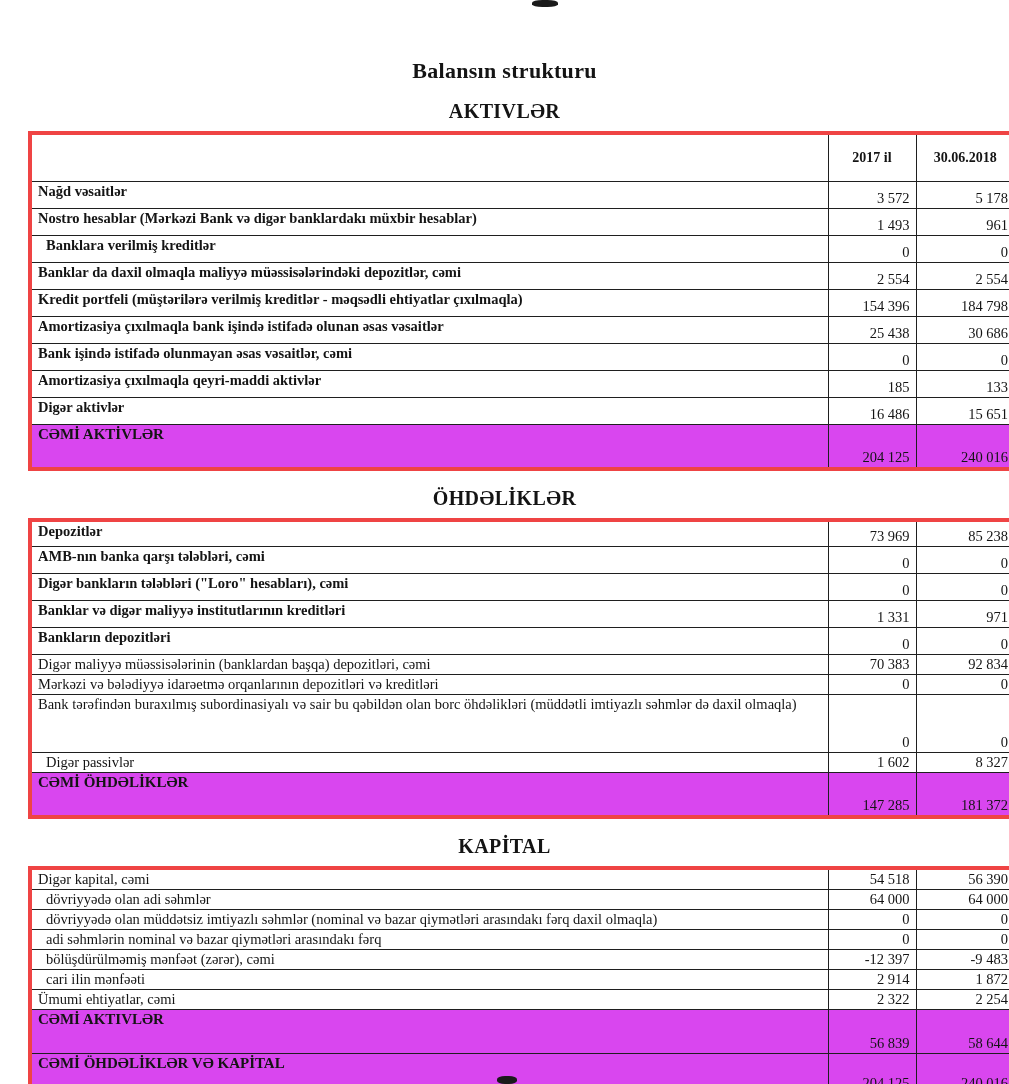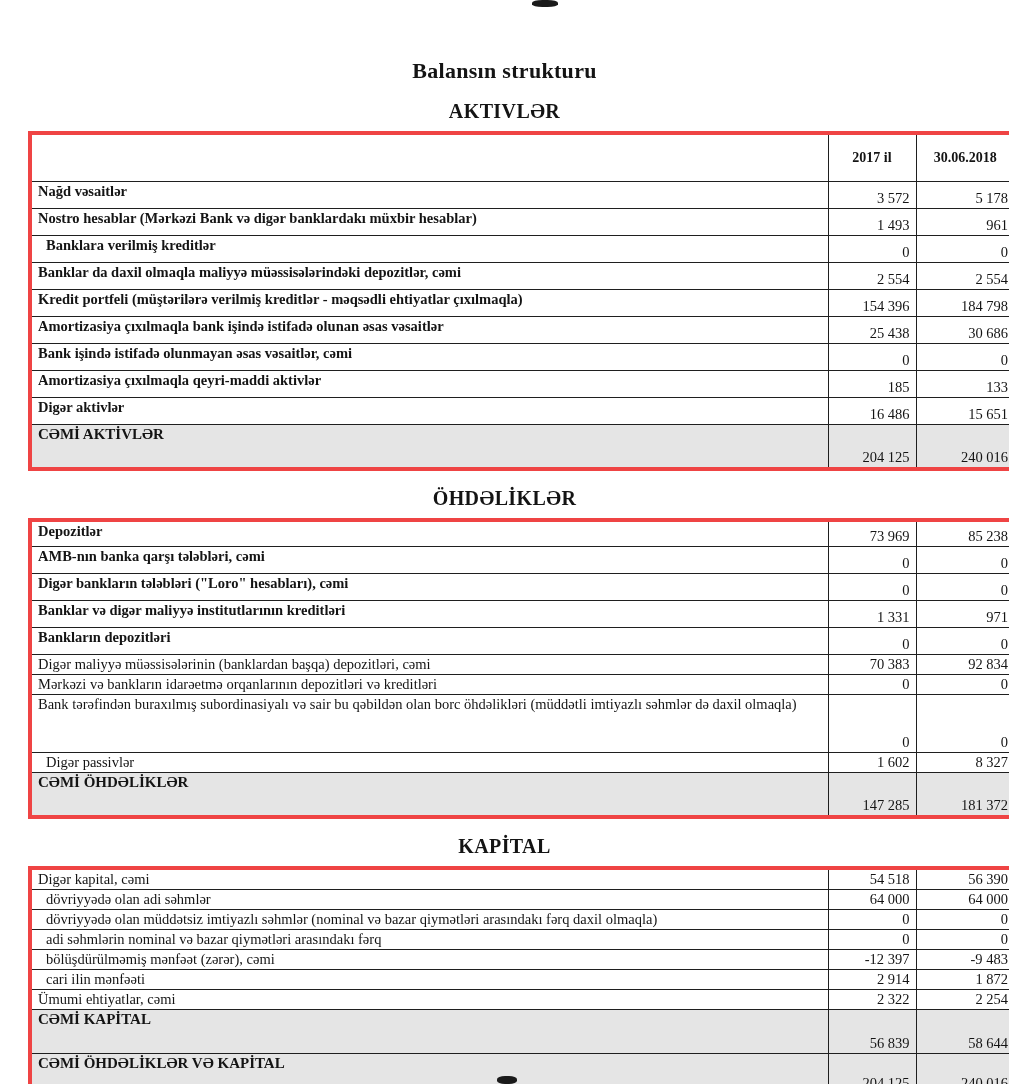--- a/index.html
+++ b/index.html
@@ -59,21 +59,21 @@
   tr.spread { height: 27px; }
   tr.spread td.label { vertical-align: top; font-weight: bold; }
   tr.spread td.val   { vertical-align: bottom; }
   tr.tall { height: 58px; }
   tr.tall td.label { vertical-align: top; }
   tr.tall td.val   { vertical-align: bottom; }
   tr.inline { height: 20px; }
   tr.inline td { vertical-align: middle; }
   tr.total { height: 44px; }
   tr.total-lg { height: 42px; }
-  tr.total td, tr.total-lg td { background: #e5e5e5; }
+  tr.total td, tr.total-lg td { background: #d946ef; }
   tr.total td.label, tr.total-lg td.label {
     vertical-align: top;
     font-weight: bold;
     font-size: 15px;
   }
   tr.total td.val, tr.total-lg td.val { vertical-align: bottom; }
   td.val {
     text-align: right;
     padding-right: 8px;
     font-size: 14px;
@@ -203,21 +203,21 @@
           <td class="label">Bankların depozitləri</td>
           <td class="val">0</td>
           <td class="val">0</td>
         </tr>
         <tr class="inline">
           <td class="label">Digər maliyyə müəssisələrinin (banklardan başqa) depozitləri, cəmi</td>
           <td class="val">70 383</td>
           <td class="val">92 834</td>
         </tr>
         <tr class="inline">
-          <td class="label">Mərkəzi və bankların idarəetmə orqanlarının depozitləri və kreditləri</td>
+          <td class="label">Mərkəzi və bələdiyyə idarəetmə orqanlarının depozitləri və kreditləri</td>
           <td class="val">0</td>
           <td class="val">0</td>
         </tr>
         <tr class="tall">
           <td class="label">Bank tərəfindən buraxılmış subordinasiyalı və sair bu qəbildən olan borc öhdəlikləri (müddətli imtiyazlı səhmlər də daxil olmaqla)</td>
           <td class="val">0</td>
           <td class="val">0</td>
         </tr>
         <tr class="inline">
           <td class="label indent">Digər passivlər</td>
@@ -272,21 +272,21 @@
           <td class="label indent">cari ilin mənfəəti</td>
           <td class="val">2 914</td>
           <td class="val">1 872</td>
         </tr>
         <tr class="inline">
           <td class="label">Ümumi ehtiyatlar, cəmi</td>
           <td class="val">2 322</td>
           <td class="val">2 254</td>
         </tr>
         <tr class="total">
-          <td class="label">CƏMİ KAPİTAL</td>
+          <td class="label">CƏMİ AKTIVLƏR</td>
           <td class="val">56 839</td>
           <td class="val">58 644</td>
         </tr>
         <tr class="total-lg">
           <td class="label">CƏMİ ÖHDƏLİKLƏR VƏ KAPİTAL</td>
           <td class="val">204 125</td>
           <td class="val">240 016</td>
         </tr>
       </tbody>
   </table>

